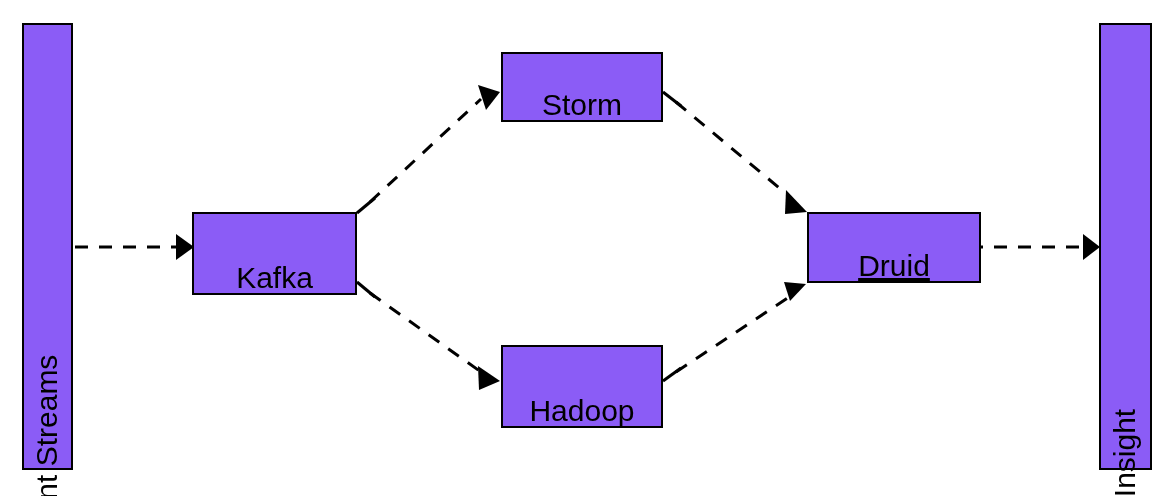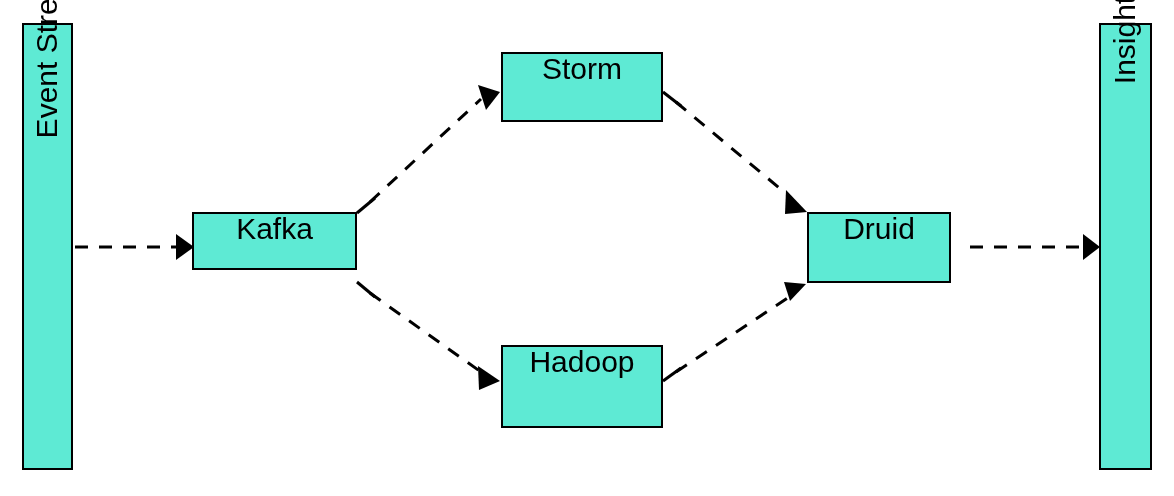--- a/index.html
+++ b/index.html
@@ -20,24 +20,24 @@
   #flow-svg {
     position: absolute;
     top: 0;
     left: 0;
     width: 1174px;
     height: 496px;
   }
   .node-box {
     position: absolute;
     box-sizing: border-box;
-    background: #5eead4;
+    background: #8b5cf6;
     border: 2px solid #000000;
     display: flex;
-    align-items: flex-start;
+    align-items: flex-end;
     justify-content: center;
     z-index: 3;
   }
   .node-label {
     font-family: "Liberation Sans", sans-serif;
     font-size: 30px;
     line-height: 1;
     color: #000000;
     white-space: nowrap;
     letter-spacing: 0px;
@@ -56,39 +56,40 @@
     left: 1099px;
     top: 23px;
     width: 53px;
     height: 447px;
   }
   
   #node-kafka {
     left: 192px;
     top: 212px;
     width: 165px;
-    height: 58px;
+    height: 83px;
   }
   #node-storm {
     left: 501px;
     top: 52px;
     width: 162px;
     height: 70px;
   }
   #node-hadoop {
     left: 501px;
     top: 345px;
     width: 162px;
     height: 83px;
   }
   #node-druid {
     left: 807px;
     top: 212px;
-    width: 144px;
+    width: 174px;
     height: 71px;
+    text-decoration: underline;
   }
   .edge-line {
     stroke: #000000;
     stroke-width: 3;
     fill: none;
   }
   .edge-dashed {
     stroke-dasharray: 13 11;
   }
   .edge-arrowhead {

